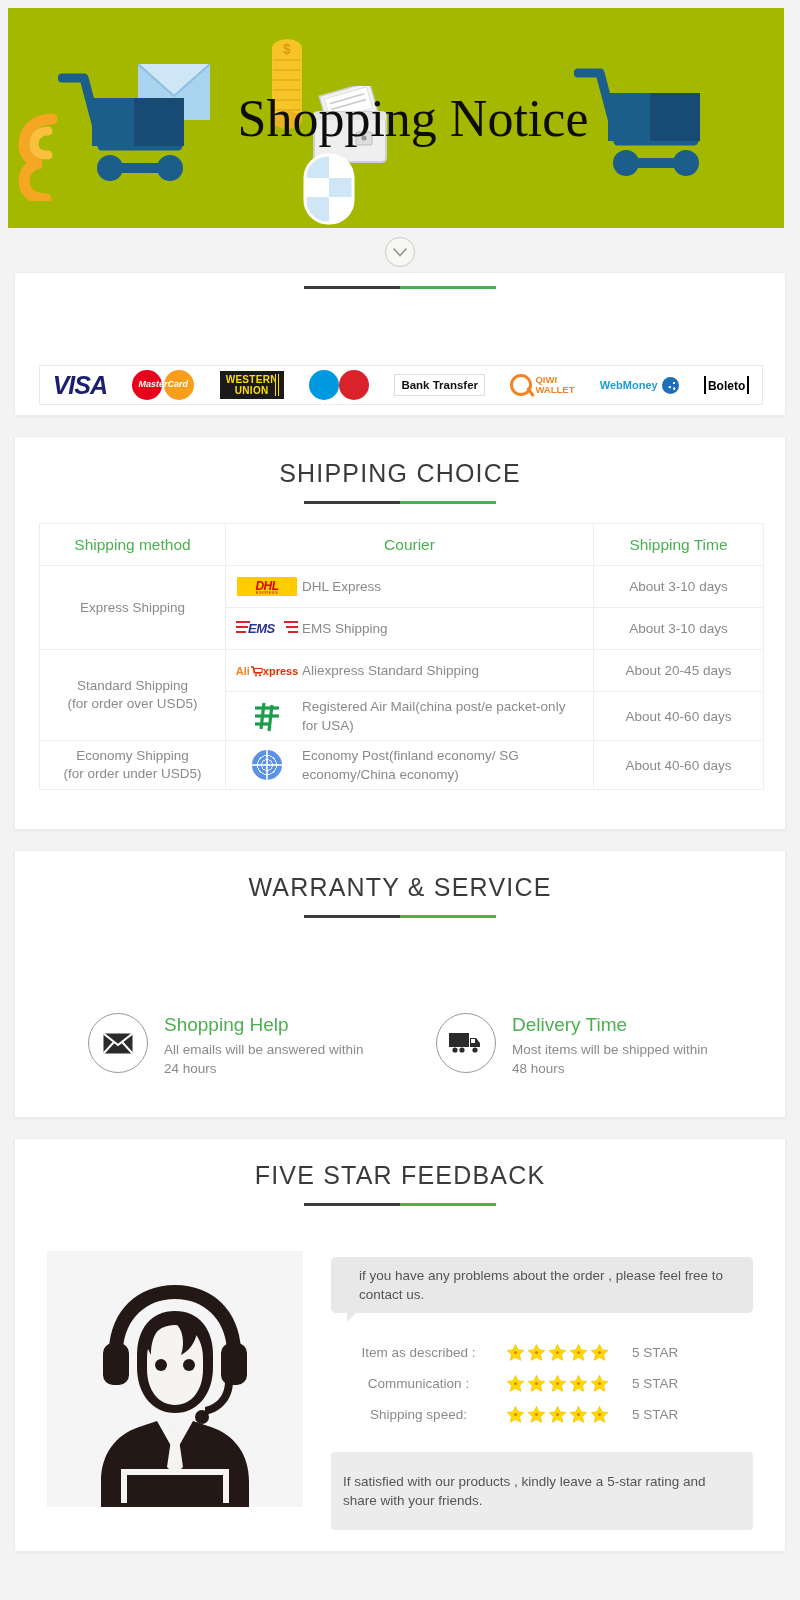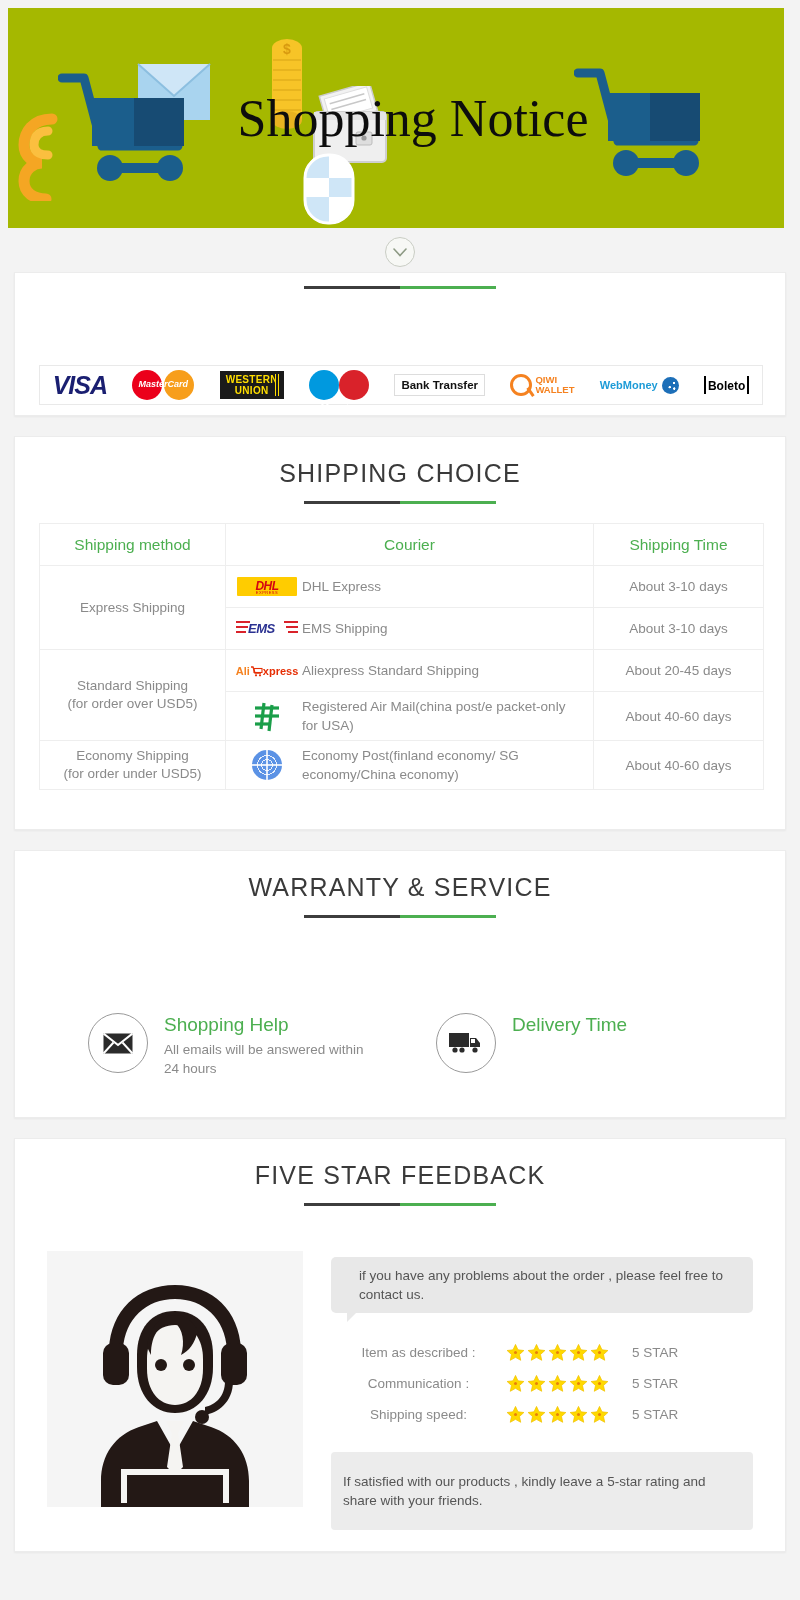--- a/index.html
+++ b/index.html
@@ -480,20 +480,21 @@
             <rect x="0" y="2" width="20" height="14" fill="#2b2b2b"></rect>
             <path d="M21 7 H27 L31 12 V16 H21 Z" fill="#2b2b2b"></path>
             <rect x="22" y="8" width="4" height="4" fill="#fff"></rect>
             <circle cx="6" cy="19" r="2.6" fill="#2b2b2b"></circle>
             <circle cx="13" cy="19" r="2.6" fill="#2b2b2b"></circle>
             <circle cx="26" cy="19" r="2.6" fill="#2b2b2b"></circle>
           </svg>
         </span>
         <span>
           <span class="w-title">Delivery Time</span>
+          <div class="w-desc">Most items will be shipped within 48 hours</div>
         </span>
       </div>
     </div>
   </div>
 
   <div class="card" id="card-feedback">
     <div class="sec-title">FIVE STAR FEEDBACK</div>
     <div class="rule">
       <i class="dark"></i>
       <i class="grn"></i>

